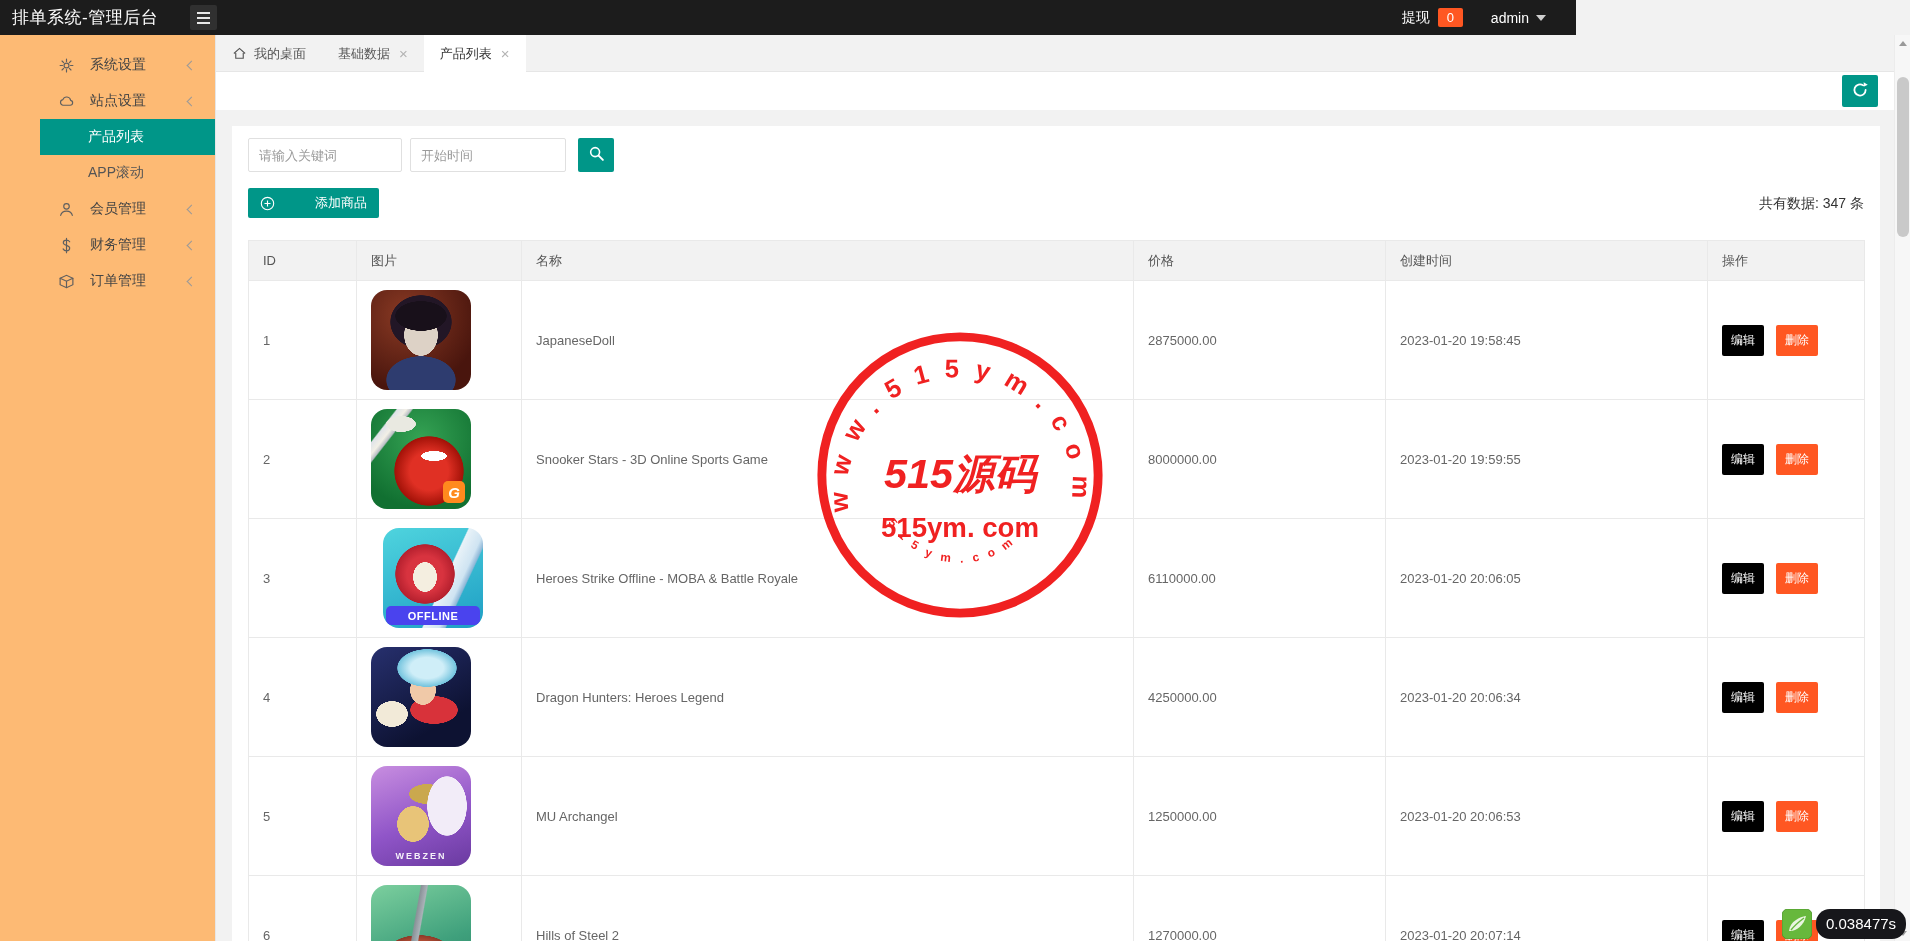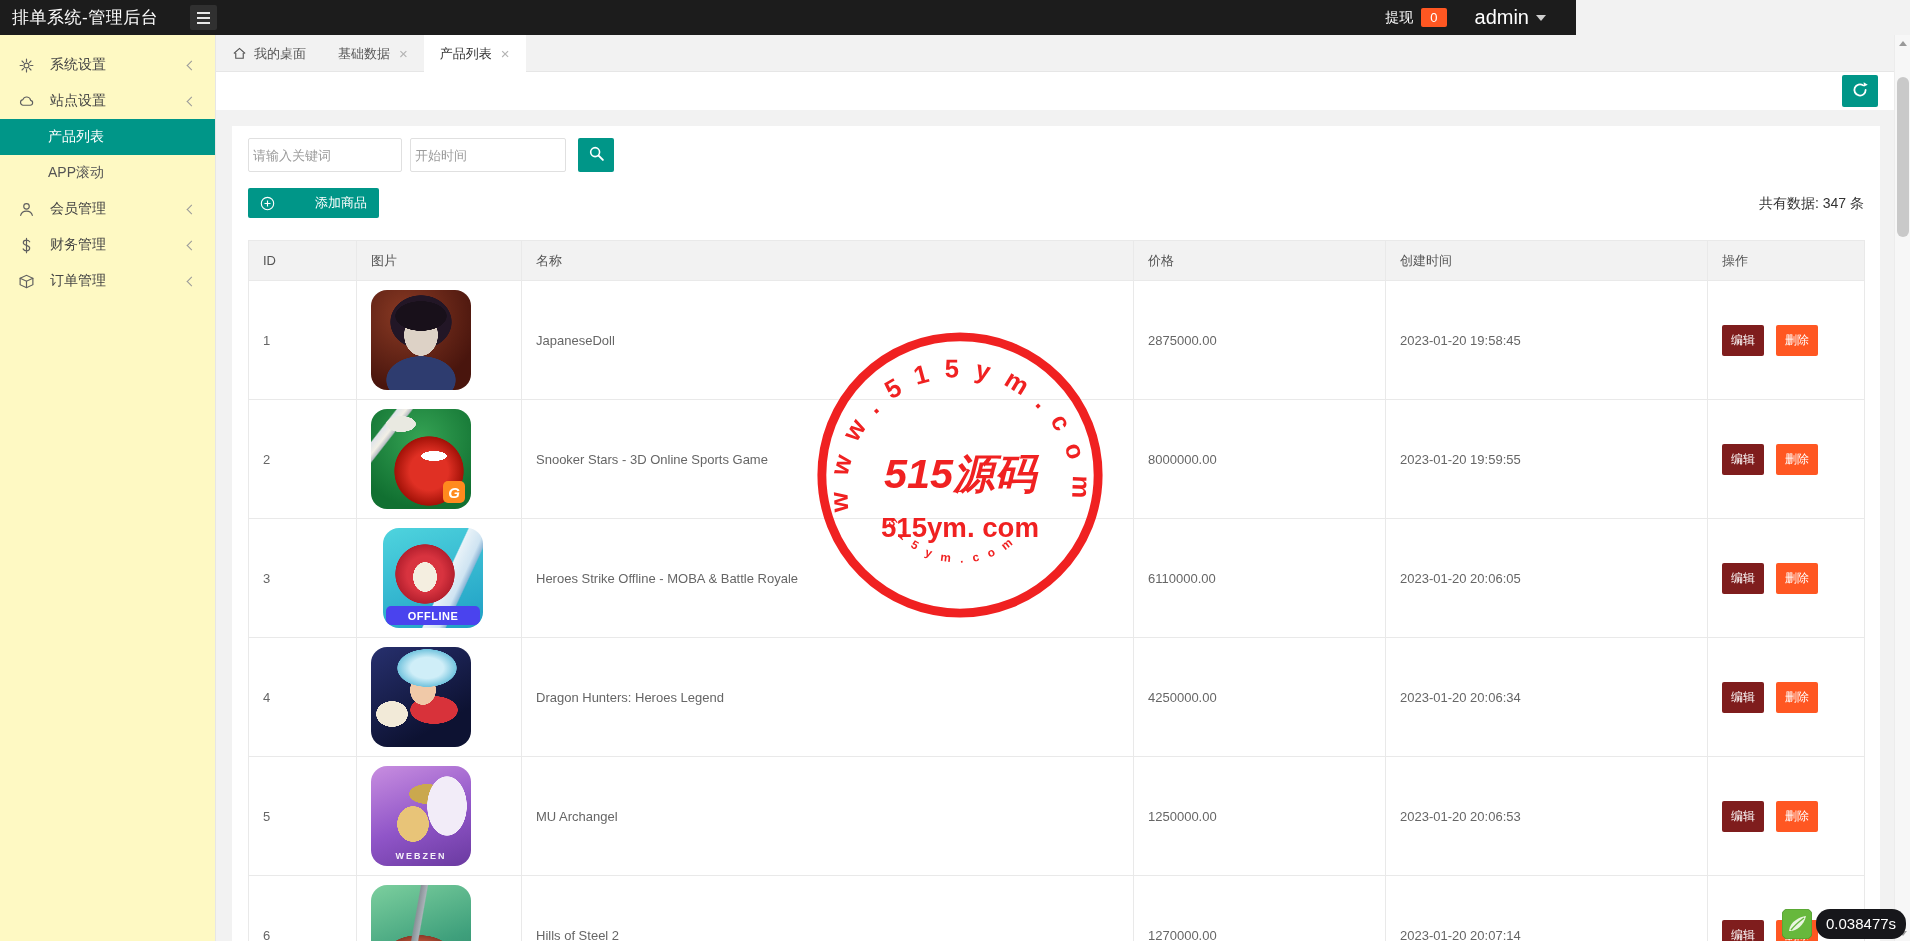--- a/index.html
+++ b/index.html
@@ -14,27 +14,27 @@
     background:#1c1c1c; color:#fff; display:flex; align-items:center; z-index:30; }
   .topbar .title { font-size:17px; padding-left:12px; letter-spacing:.5px; }
   .burger { position:absolute; left:190px; top:5px; width:27px; height:25px;
     background:#303030; border-radius:2px; display:flex; flex-direction:column;
     justify-content:center; align-items:center; gap:3px; cursor:pointer; }
   .burger i { display:block; width:13px; height:2px; background:#e8e8e8; }
   .top-right { margin-left:auto; display:flex; align-items:center; padding-right:30px; }
   .withdraw-label { font-size:14px; }
   .withdraw-badge { background:#ff5722; color:#fff; font-size:13px; border-radius:2px;
     padding:2px 9px; margin-left:8px; }
-  .admin-name { font-size:20px; margin-left:28px; }
+  .admin-name { font-size:14px; margin-left:28px; }
   .caret-down { width:0; height:0; border-left:5px solid transparent; border-right:5px solid transparent;
     border-top:6px solid #cfcfcf; margin-left:7px; display:inline-block; }
 
   
   .sidebar { position:absolute; left:0; top:35px; width:216px; bottom:0;
-    background:#fef9c3; border-right:1px solid #e6e6e6; padding-top:12px; z-index:20; }
+    background:#fdba74; border-right:1px solid #e6e6e6; padding-top:12px; z-index:20;padding-left:40px; }
   .side-item { height:36px; display:flex; align-items:center; padding:0 20px 0 18px;
     font-size:14px; color:#444; cursor:pointer; }
   .side-item .s-icon { width:17px; height:17px; margin-right:15px; display:inline-flex; }
   .side-item .s-icon svg { width:17px; height:17px; }
   .chev { display:inline-block; width:7px; height:7px;
     border-left:1px solid #999; border-bottom:1px solid #999; margin-left:auto; }
   .chev.left { transform:rotate(45deg); }
   .chev.down { transform:rotate(-45deg); margin-top:-3px; }
   .side-sub { height:36px; display:flex; align-items:center; padding-left:48px;
     font-size:14px; color:#555; cursor:pointer; }
@@ -52,21 +52,21 @@
   
   .toolbar { position:absolute; left:216px; top:72px; right:16px; height:38px; background:#fff; }
   .refresh-btn { position:absolute; right:16px; top:3px; width:36px; height:32px;
     background:#009688; border:none; border-radius:2px; cursor:pointer;
     display:flex; align-items:center; justify-content:center; }
 
   
   .card { position:absolute; left:232px; top:126px; width:1648px; height:1000px;
     background:#fff; padding:12px 16px 16px 16px; }
   .search-row { display:flex; align-items:center; }
-  .inp { height:34px; border:1px solid #e0e0e0; border-radius:2px; padding:0 4px;
+  .inp { height:34px; border:1px solid #e0e0e0; border-radius:2px; padding:0 10px;
     font-size:13px; color:#666; background:#fff; outline:none;
     font-family:"Liberation Sans","DejaVu Sans",sans-serif; }
   .inp::placeholder { color:#9b9b9b; }
   .inp.kw { width:154px; }
   .inp.date { width:156px; margin-left:8px; }
   .search-btn { width:36px; height:34px; margin-left:12px; background:#009688; border:none;
     border-radius:2px; cursor:pointer; display:flex; align-items:center; justify-content:center; }
   .add-row { margin-top:16px; position:relative; }
   .add-btn { height:30px; background:#009688; color:#fff; border:none; border-radius:2px;
     font-size:13px; padding:0 12px; cursor:pointer; display:inline-flex; align-items:center;gap:34px; }
@@ -117,21 +117,21 @@
     background:#ff8a1e; color:#fff; font-weight:bold; font-style:italic; border-radius:5px;
     display:flex; align-items:center; justify-content:center; font-size:15px; }
   .tile-banner-offline { position:absolute; left:3px; right:3px; bottom:3px; height:19px;
     background:#4a43ee; border-radius:5px; color:#fff; font-weight:bold; font-size:11px;
     display:flex; align-items:center; justify-content:center; letter-spacing:.5px; }
   .tile-banner-webzen { position:absolute; left:0; right:0; bottom:5px; color:#fff;
     font-size:9px; letter-spacing:2px; text-align:center; font-weight:bold; opacity:.92; }
   .btn-edit, .btn-del { display:inline-block; border:none; border-radius:2px; color:#fff;
     font-size:12px; padding:7px 9px; cursor:pointer; margin-right:12px;
     font-family:"Liberation Sans","DejaVu Sans",sans-serif; }
-  .btn-edit { background:#7f1d1d; }
+  .btn-edit { background:#000000; }
   .btn-del  { background:#ff5722; }
 
   
   .stamp { position:absolute; left:812px; top:327px; width:296px; height:296px;
     z-index:40; pointer-events:none; opacity:.93; }
 
   
   .scrollbar { position:absolute; right:0; top:35px; width:16px; bottom:0;
     background:#f7f7f7; border-left:1px solid #ececec; z-index:50; }
   .sb-up, .sb-down { position:absolute; left:0; width:16px; height:16px;

